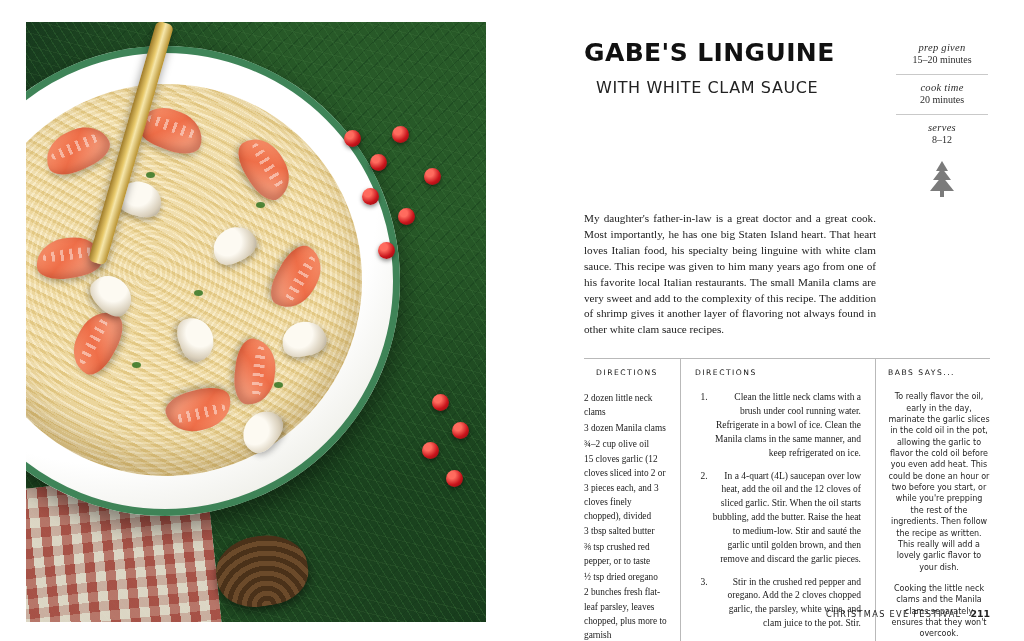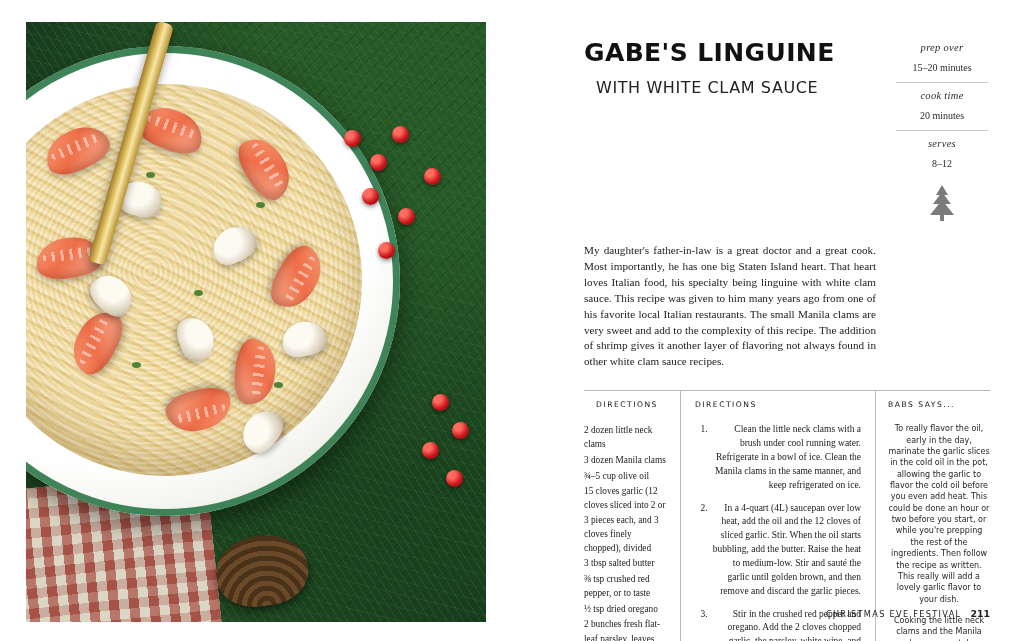--- a/index.html
+++ b/index.html
@@ -195,34 +195,34 @@
   .meta-block { margin-bottom: 9px; }
   .meta-label {
     font-style: italic;
     font-size: 10.5px;
     letter-spacing: .3px;
     color: #2b2b2b;
   }
   .meta-value {
     font-size: 10px;
     color: #2b2b2b;
-    margin-top: 9px;
+    margin-top: 1px;
   }
   .meta-rule {
     height: 1px; background: #c9c9c9; margin: 7px 2px;
   }
   .tree {
     margin: 14px auto 0 auto;
     width: 34px; height: 40px;
     position: relative;
   }
   .tree svg { display: block; }
 
   .intro {
-    margin-top: 20px;
+    margin-top: 12px;
     width: 292px;
     font-size: 11.2px;
     line-height: 1.42;
     text-align: justify;
     color: #1a1a1a;
   }
 
   .cols {
     display: flex;
     margin-top: 20px;
@@ -353,21 +353,21 @@
   <div class="text-page">
 
     <div class="title-row">
       <div class="titles">
         <h1 class="recipe-title">GABE'S LINGUINE</h1>
         <h2 class="recipe-sub">WITH WHITE CLAM SAUCE</h2>
       </div>
 
       <div class="meta-col">
         <div class="meta-block">
-          <div class="meta-label">prep over</div>
+          <div class="meta-label">prep given</div>
           <div class="meta-value">15–20 minutes</div>
         </div>
         <div class="meta-rule"></div>
         <div class="meta-block">
           <div class="meta-label">cook time</div>
           <div class="meta-value">20 minutes</div>
         </div>
         <div class="meta-rule"></div>
         <div class="meta-block">
           <div class="meta-label">serves</div>
@@ -389,21 +389,21 @@
 
     <p class="intro">My daughter's father-in-law is a great doctor and a great cook. Most importantly, he has one big Staten Island heart. That heart loves Italian food, his specialty being linguine with white clam sauce. This recipe was given to him many years ago from one of his favorite local Italian restaurants. The small Manila clams are very sweet and add to the complexity of this recipe. The addition of shrimp gives it another layer of flavoring not always found in other white clam sauce recipes.</p>
 
     <div class="cols">
 
       <div class="col-ing">
         <div class="col-head left-head">DIRECTIONS</div>
         <ul class="ingredients">
           <li>2 dozen little neck clams</li>
           <li>3 dozen Manila clams</li>
-          <li>¾–5 cup olive oil</li>
+          <li>¾–2 cup olive oil</li>
           <li>15 cloves garlic (12 cloves sliced into 2 or 3 pieces each, and 3 cloves finely chopped), divided</li>
           <li>3 tbsp salted butter</li>
           <li>⅜ tsp crushed red pepper, or to taste</li>
           <li>½ tsp dried oregano</li>
           <li>2 bunches fresh flat-leaf parsley, leaves chopped, plus more to garnish</li>
 
         </ul>
       </div>
 
       <div class="col-dir">

